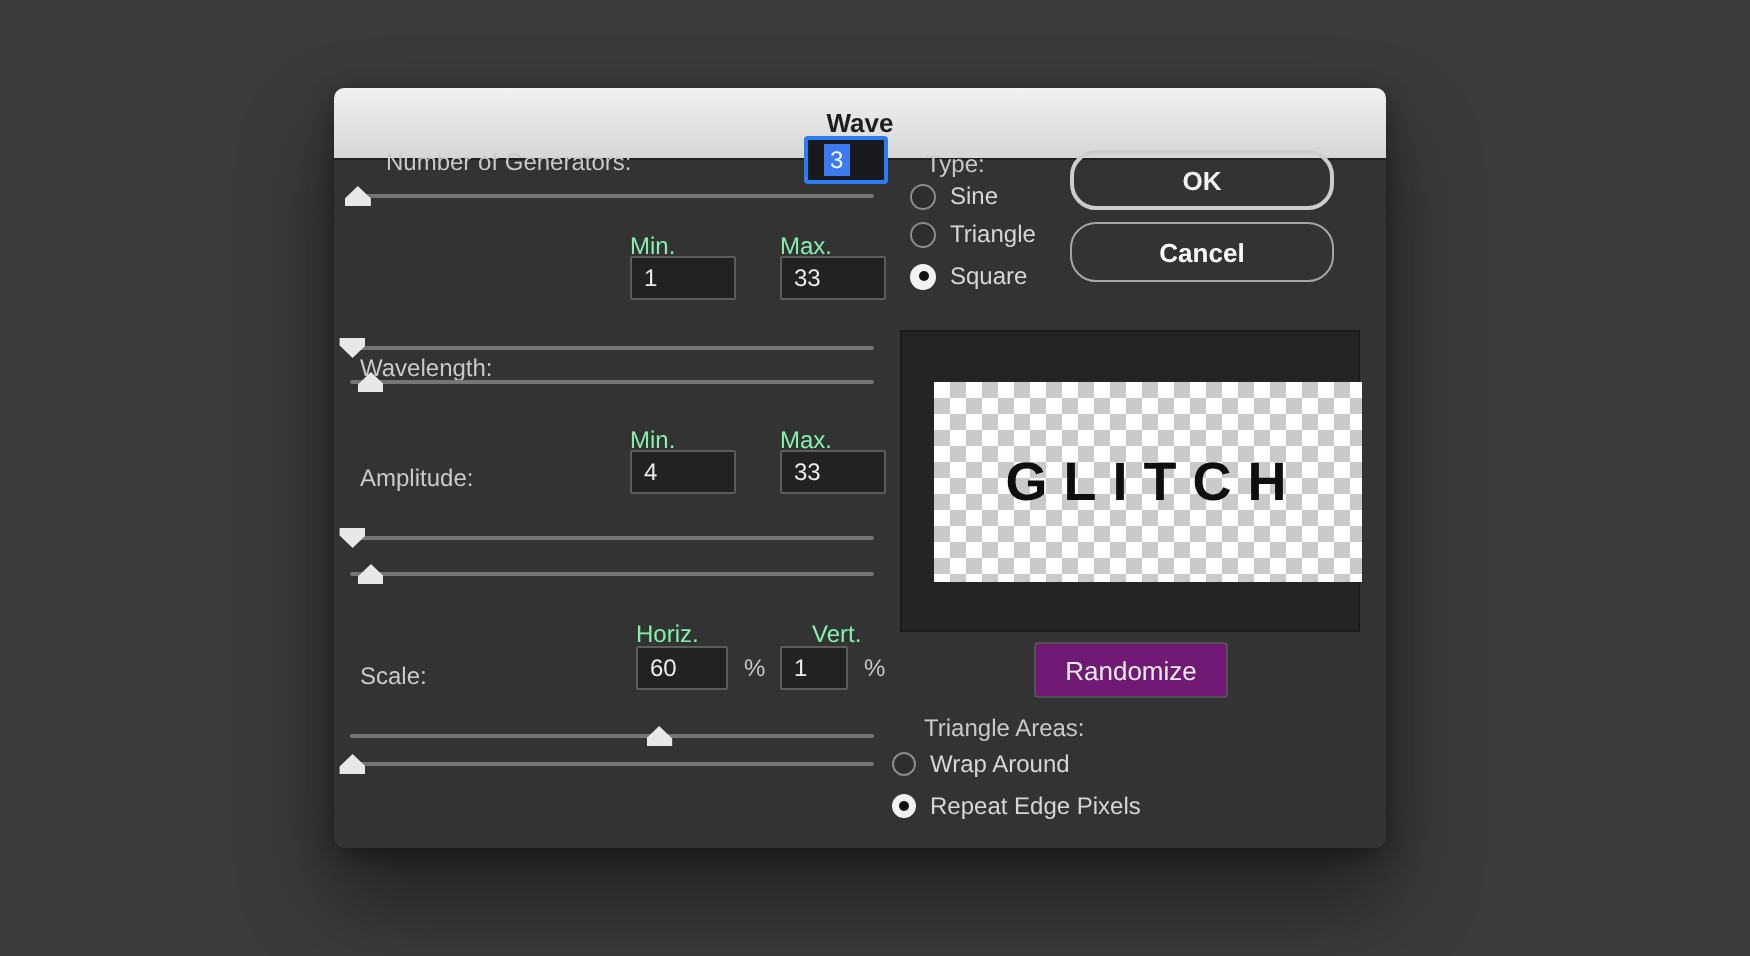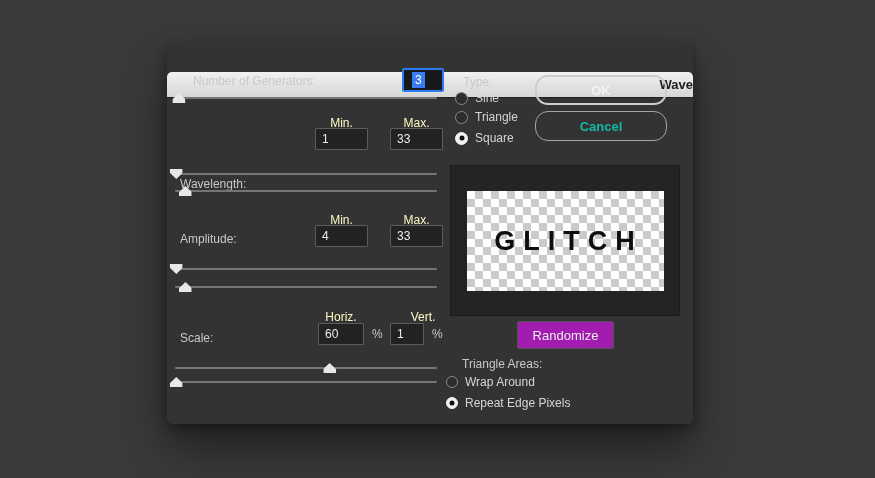--- a/index.html
+++ b/index.html
@@ -8,28 +8,28 @@
     background:#3a3a3a;
     font-family:"Liberation Sans",sans-serif;
     -webkit-font-smoothing:antialiased;
   }
   .dialog{
     position:absolute;left:167px;top:44px;width:526px;height:380px;
     background:#333333;border-radius:5px;
     box-shadow:0 24px 46px rgba(0,0,0,.45),0 4px 12px rgba(0,0,0,.35);
   }
   .titlebar{
-    position:absolute;left:0;top:0;width:100%;height:26px;box-sizing:border-box;
+    position:absolute;left:0;top:0;width:100%;height:36px;box-sizing:border-box;
     background:linear-gradient(#f1f1f1,#d6d6d6);
     border-radius:5px 5px 0 0;border-bottom:1px solid #202020;
-    display:flex;align-items:center;justify-content:flex-end;
-    font-size:13px;font-weight:bold;color:#1d1d1d;margin-top:28px;
+    display:flex;align-items:center;justify-content:center;
+    font-size:13px;font-weight:bold;color:#1d1d1d;
   }
   .lbl{position:absolute;font-size:12px;color:#c9c9c9;white-space:nowrap;}
-  .col-lbl{position:absolute;font-size:12px;color:#fef9c3;text-align:center;}
+  .col-lbl{position:absolute;font-size:12px;color:#86efac;}
   .input{
     position:absolute;height:22px;box-sizing:border-box;
     background:#222222;border:1px solid #5c5c5c;border-radius:1px;
     color:#ececec;font-size:12px;display:flex;align-items:center;padding-left:6px;
   }
   .input.focused{
     background:#17191c;border:1px solid #2b7cf0;box-shadow:0 0 0 1px #2b7cf0;
     padding-left:8px;
   }
   .selection{background:#3a7bf2;color:#ffffff;padding:1px 3px;line-height:14px;}
@@ -39,44 +39,44 @@
     transform:translateX(-50%);
   }
   .thumb.up{clip-path:polygon(50% 0%,100% 62%,100% 100%,0% 100%,0% 62%);}
   .thumb.down{clip-path:polygon(0% 0%,100% 0%,100% 38%,50% 100%,0% 38%);}
   .btn-pill{
     position:absolute;width:132px;height:30px;box-sizing:border-box;border-radius:13px;
     border:2px solid #cdcdcd;background:transparent;
     display:flex;align-items:center;justify-content:center;
     color:#f2f2f2;font-size:13px;font-weight:bold;cursor:default;
   }
-  .btn-pill.cancel{border-width:1.5px;border-color:#a5a5a5;color:#14b8a6;}
+  .btn-pill.cancel{border-width:1.5px;border-color:#a5a5a5;color:#ffffff;}
   .btn-plain{
-    position:absolute;box-sizing:border-box;background:#a21caf;border:1px solid #525252;
+    position:absolute;box-sizing:border-box;background:#701a75;border:1px solid #525252;
     border-radius:2px;display:flex;align-items:center;justify-content:center;
     color:#ececec;font-size:13px;
   }
   .radio-row{position:absolute;display:flex;align-items:center;}
   .radio{
     width:13px;height:13px;box-sizing:border-box;border-radius:50%;
     border:1.5px solid #8a8a8a;background:#2d2d2d;position:relative;flex:none;
   }
   .radio.small{width:12px;height:12px;}
   .radio[data-selected="true"]{background:#f2f2f2;border-color:#f2f2f2;}
   .radio[data-selected="true"]::after{
     content:"";position:absolute;width:5px;height:5px;border-radius:50%;
     background:#101010;top:50%;left:50%;transform:translate(-50%,-50%);
   }
   .radio-row span.rlbl{font-size:12px;color:#d6d6d6;margin-left:7px;white-space:nowrap;}
   .preview{
     position:absolute;left:283px;top:121px;width:230px;height:151px;box-sizing:border-box;
     background:#242424;border:1px solid #1b1b1b;
   }
   .checker{
-    position:absolute;left:16px;top:25px;width:197px;height:100px;
+    position:absolute;left:16px;top:25px;width:214px;height:100px;
     background-color:#ffffff;
     background-image:
       linear-gradient(45deg,#cacaca 25%,transparent 25%,transparent 75%,#cacaca 75%),
       linear-gradient(45deg,#cacaca 25%,transparent 25%,transparent 75%,#cacaca 75%);
     background-size:16px 16px;background-position:0 0,8px 8px;
     display:flex;align-items:center;justify-content:center;
   }
   .glitch-text{
     font-size:27px;font-weight:bold;letter-spacing:8px;color:#0e0e0e;
     padding-left:6px;white-space:nowrap;

